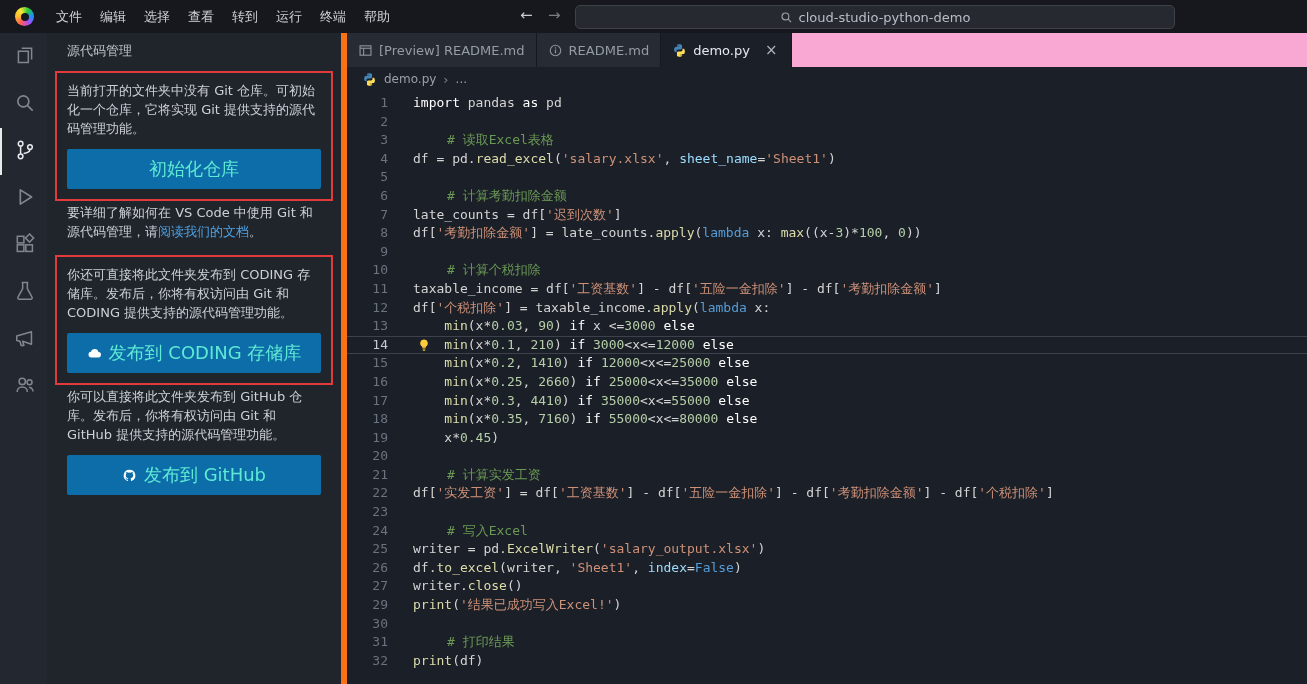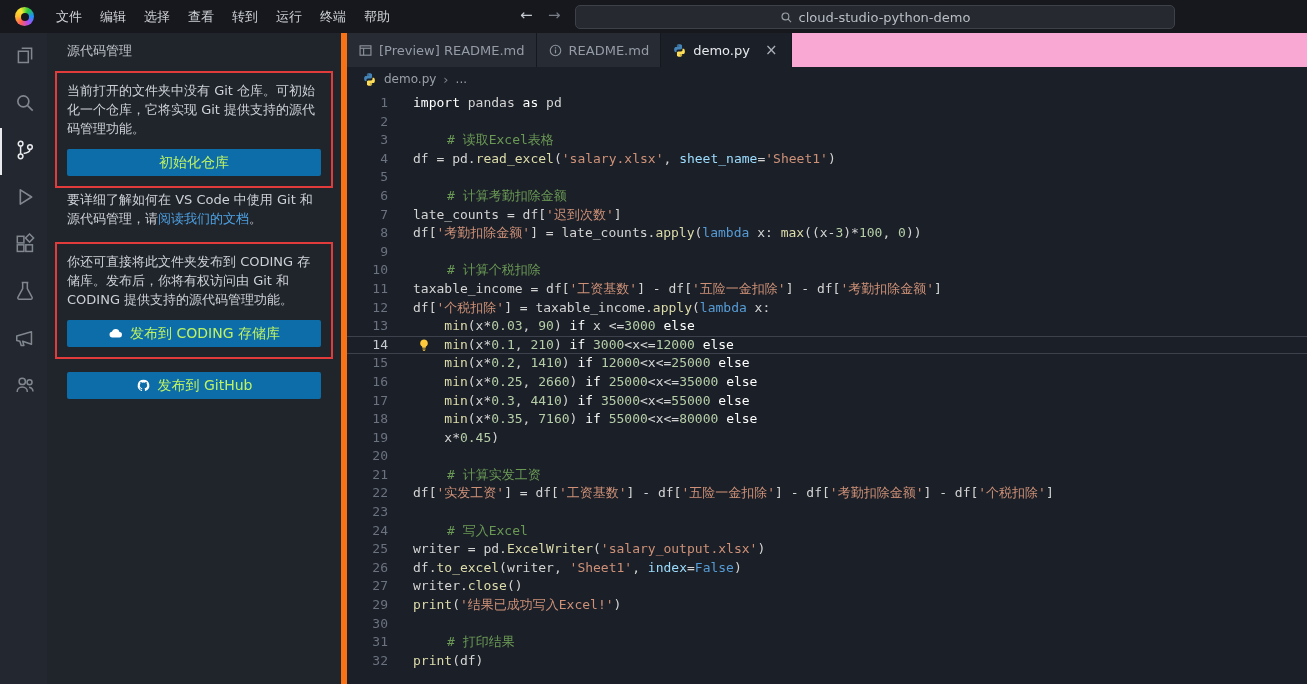--- a/index.html
+++ b/index.html
@@ -33,22 +33,22 @@
   .activity-item.active { color:#e8eaee; border-left:2px solid #e8eaee; }
 
   
   .sidebar { width:300px; flex:none; background:#20242b; border-right:6px solid #f97316; color:#c9cdd3;
              font-size:13px; display:flex; flex-direction:column; }
   .sidebar-header { height:36px; line-height:36px; padding-left:20px; font-size:13px; color:#bfc3c9; flex:none; }
   .scm { padding:2px 8px 0 8px; }
   .annotation-box { border:2px solid #e23b3b; border-radius:0; padding:8px 10px 10px 10px; }
   .scm p { line-height:19px; color:#cdd1d7; }
   .plain-block { padding:2px 12px 0 12px; margin-bottom:14px; }
-  .btn { display:flex; align-items:center; justify-content:center; gap:7px; width:100%; height:27px;
-         background:#0d6da8; color:#bef264; border:none; border-radius:2px; font-size:14px;
+  .btn { display:flex; align-items:center; justify-content:center; gap:7px; width:100%; height:40px;
+         background:#0d6da8; color:#5eead4; border:none; border-radius:2px; font-size:18px;
          font-family:inherit; margin-top:11px; cursor:pointer; }
   .btn svg { flex:none; }
   .doc-link { color:#4da2e4; cursor:pointer; }
 
   
   .editor-col { flex:1; display:flex; flex-direction:column; min-width:0; background:#1b1f27; }
   .tabbar { height:34px; flex:none; background:#f9a8d4; display:flex; align-items:stretch; }
   .tab { display:flex; align-items:center; gap:6px; padding:0 11px; font-size:13px; color:#969ca6;
          background:#262b34; border-right:1px solid #15181d; cursor:pointer; white-space:nowrap; }
   .tab.active { background:#1b1f27; color:#e6e9ed; }
@@ -182,20 +182,21 @@
           <p>你还可直接将此文件夹发布到 CODING 存储库。发布后，你将有权访问由 Git 和 CODING 提供支持的源代码管理功能。</p>
           <button class="btn">
             <svg width="15" height="15" viewBox="0 0 16 16">
                 <path fill="#ffffff" d="M4.6 12.2a3 3 0 0 1-.4-5.97A4.1 4.1 0 0 1 12.2 6.4a2.9 2.9 0 0 1-.4 5.8z"></path>
               </svg>
             <span>发布到 CODING 存储库</span>
           </button>
         </div>
 
         <div class="plain-block">
+          <p>你可以直接将此文件夹发布到 GitHub 仓库。发布后，你将有权访问由 Git 和 GitHub 提供支持的源代码管理功能。</p>
           <button class="btn">
             <svg width="15" height="15" viewBox="0 0 16 16">
                 <path fill="#ffffff" d="M8 1.8a6.2 6.2 0 0 0-1.96 12.08c.31.06.42-.13.42-.3v-1.05c-1.72.37-2.08-.83-2.08-.83-.28-.72-.69-.91-.69-.91-.56-.38.04-.37.04-.37.62.04.95.64.95.64.55.95 1.45.67 1.8.51.06-.4.22-.67.39-.82-1.37-.16-2.82-.69-2.82-3.07 0-.68.24-1.23.64-1.67-.06-.15-.28-.78.06-1.64 0 0 .52-.17 1.7.64a5.9 5.9 0 0 1 3.1 0c1.18-.81 1.7-.64 1.7-.64.34.86.12 1.49.06 1.64.4.44.64 1 .64 1.67 0 2.39-1.46 2.91-2.84 3.06.22.2.42.57.42 1.15v1.7c0 .17.11.37.43.3A6.2 6.2 0 0 0 8 1.8z"></path>
               </svg>
             <span>发布到 GitHub</span>
           </button>
         </div>
 
       </div>
     </div>

